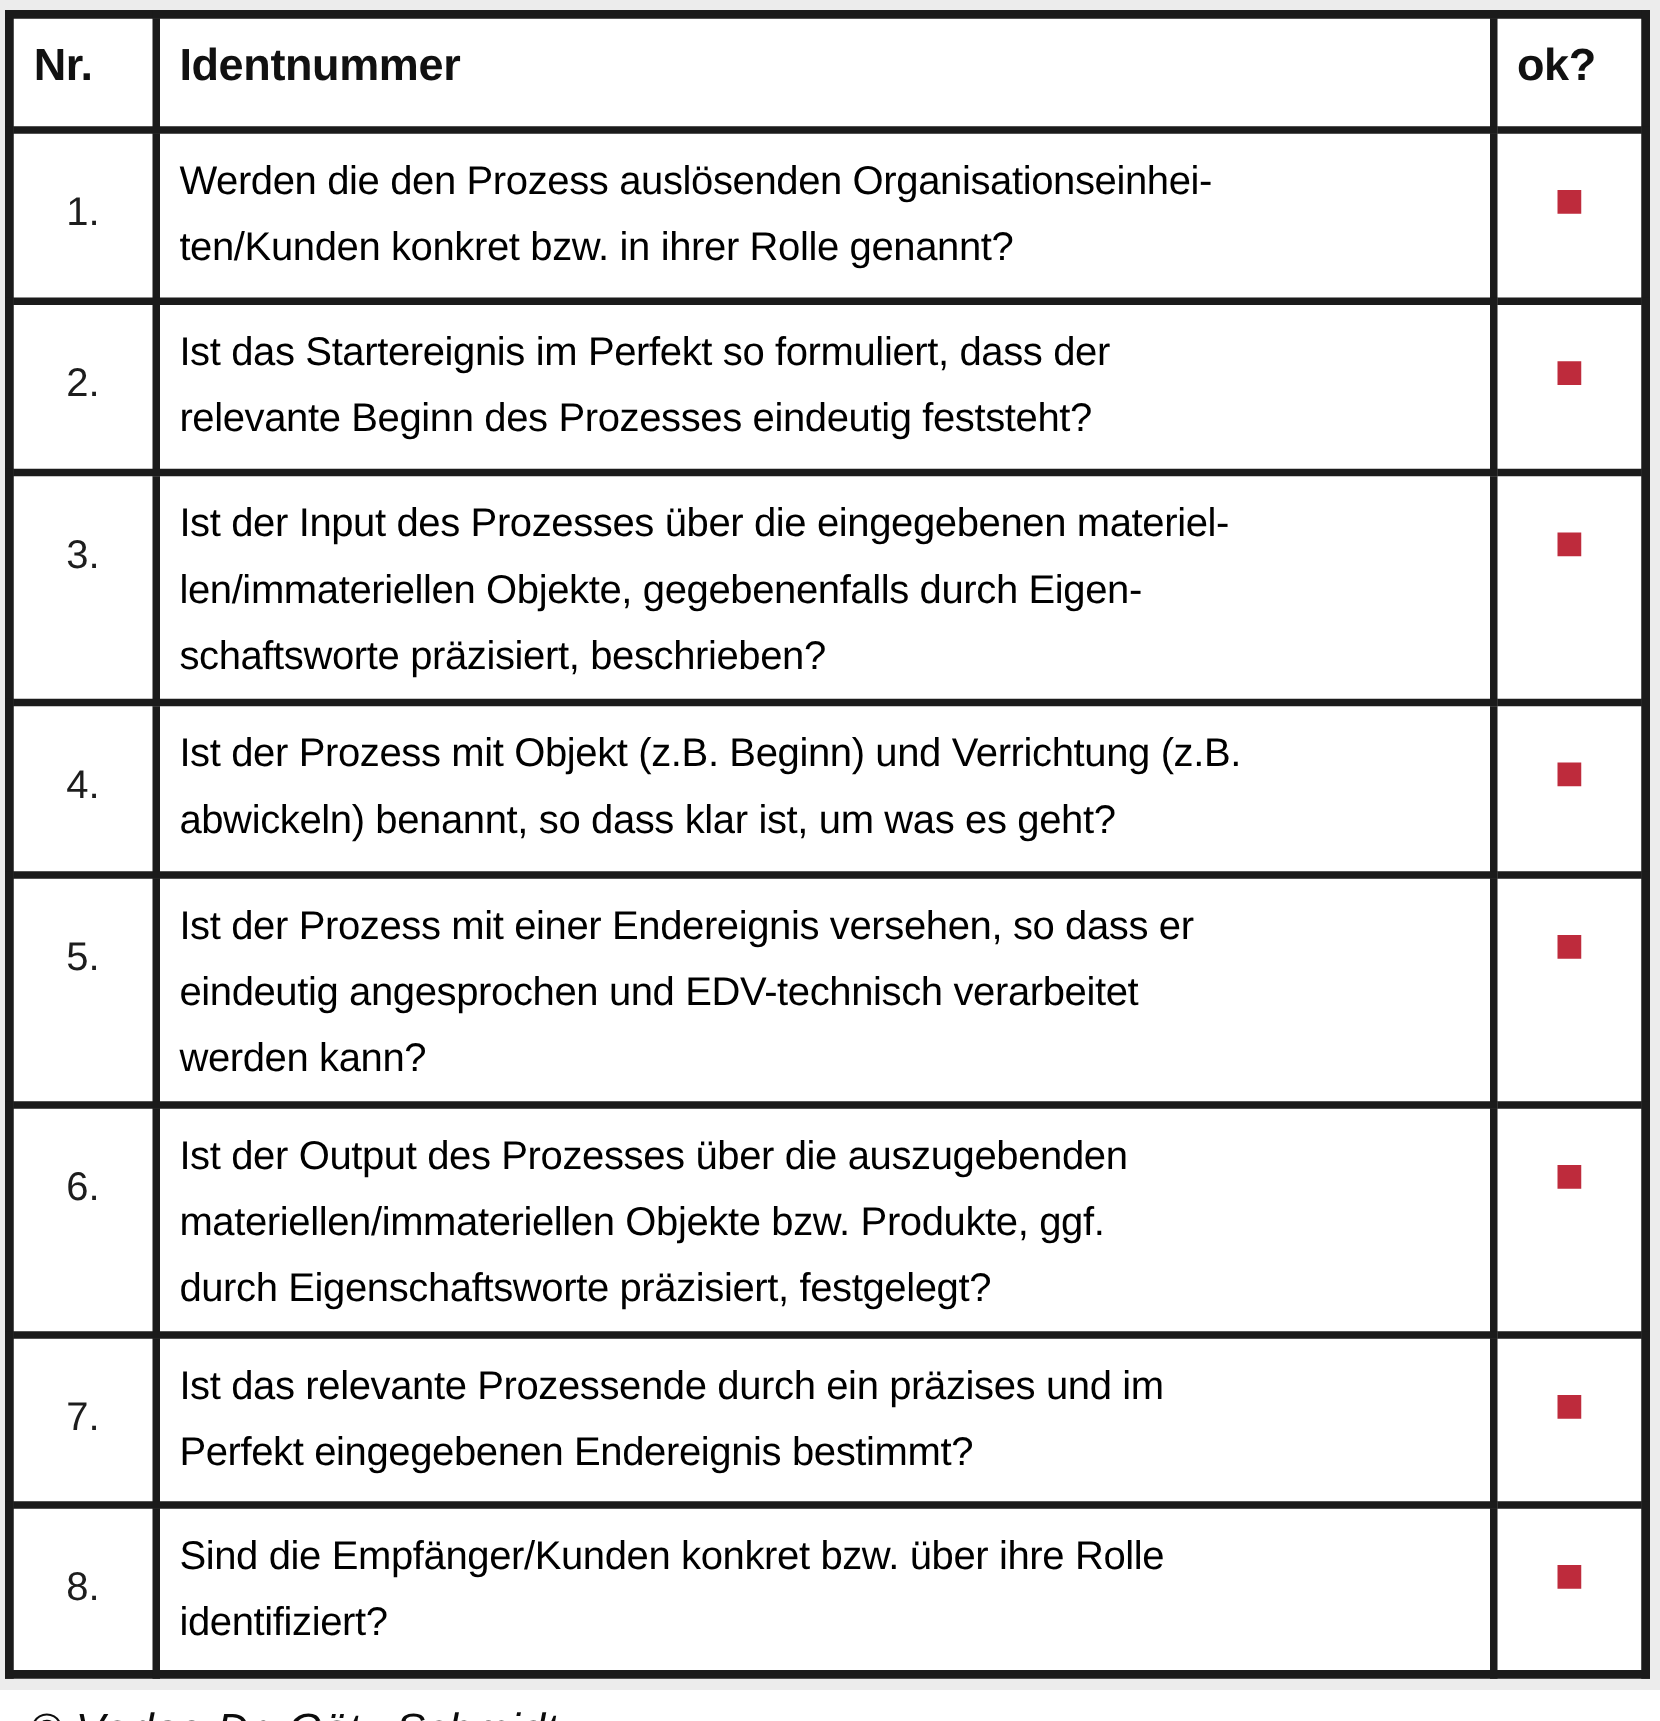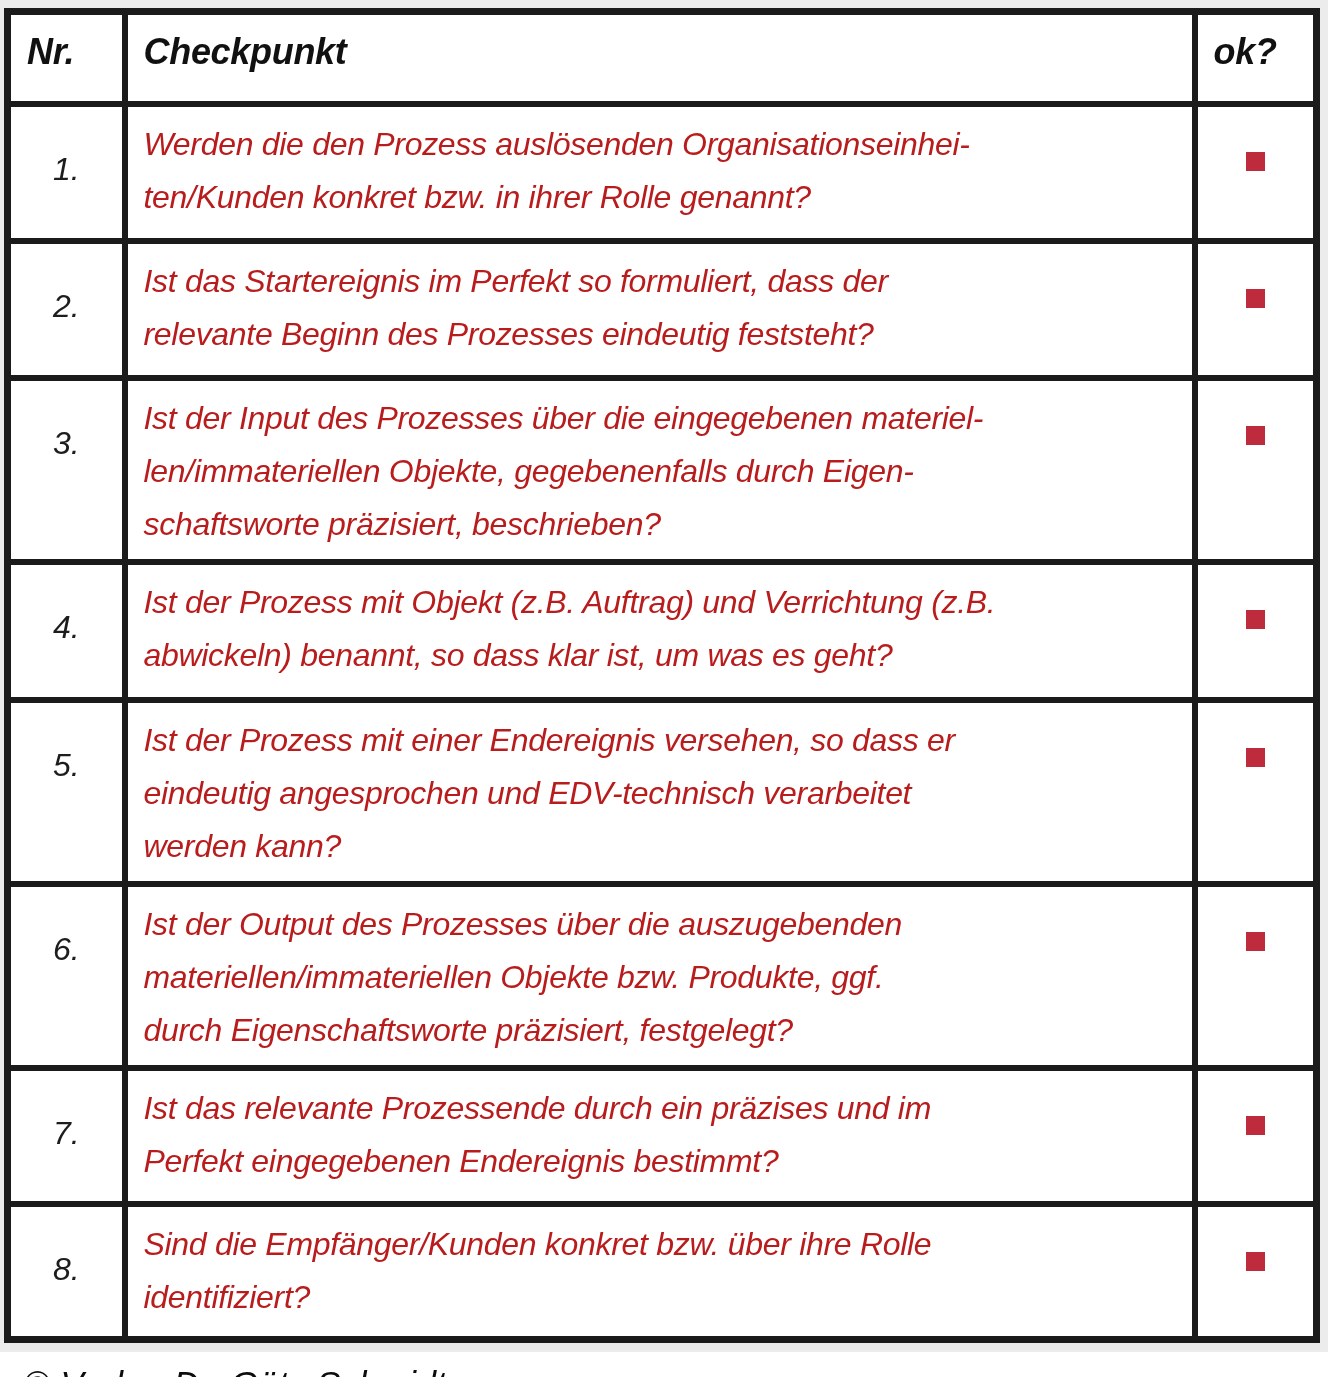--- a/index.html
+++ b/index.html
@@ -19,21 +19,20 @@
     box-sizing: border-box;
   }
   table.checklist {
     width: 100%;
     border-collapse: collapse;
     background: #ffffff;
     table-layout: fixed;
   }
   table.checklist, table.checklist th, table.checklist td {
     border: 6px solid #1b1b1b;
-    font-style: italic;
   }
   table.checklist {
     border-width: 7px;
   }
   th {
     text-align: left;
     vertical-align: top;
     font-size: 36px;
     font-weight: bold;
     color: #111111;
@@ -50,21 +49,21 @@
     padding-top: 44px;
     color: #1d1d1d;
   }
   td.text {
     vertical-align: top;
     font-size: 32px;
     line-height: 53px;
     letter-spacing: -0.3px;
     padding: 11px 10px 8px 16px;
     white-space: pre-line;
-    color: #b91c1c;
+    color: #000000;
   }
   td.ok { vertical-align: top; }
   .chk {
     width: 19px;
     height: 19px;
     margin: 44px auto 0 auto;
     background: #be2b3c;
   }
   
   tbody tr:nth-child(1) { height: 137px; }
@@ -93,21 +92,21 @@
   <div class="table-area">
     <table class="checklist">
       <colgroup>
         <col class="c-nr">
           <col>
           <col class="c-ok">
       </colgroup>
       <thead>
         <tr>
           <th>Nr.</th>
-          <th>Checkpunkt</th>
+          <th>Identnummer</th>
           <th>ok?</th>
         </tr>
       </thead>
       <tbody>
         <tr>
           <td class="nr">1.</td>
           <td class="text">Werden die den Prozess auslösenden Organisationseinhei-
 ten/Kunden konkret bzw. in ihrer Rolle genannt?</td>
           <td class="ok">
               <div class="chk" style="background: rgb(190, 43, 60);"></div>
@@ -125,21 +124,21 @@
           <td class="nr">3.</td>
           <td class="text">Ist der Input des Prozesses über die eingegebenen materiel-
 len/immateriellen Objekte, gegebenenfalls durch Eigen-
 schaftsworte präzisiert, beschrieben?</td>
           <td class="ok">
               <div class="chk" style="background: rgb(190, 43, 60);"></div>
             </td>
         </tr>
         <tr>
           <td class="nr">4.</td>
-          <td class="text">Ist der Prozess mit Objekt (z.B. Auftrag) und Verrichtung (z.B.
+          <td class="text">Ist der Prozess mit Objekt (z.B. Beginn) und Verrichtung (z.B.
 abwickeln) benannt, so dass klar ist, um was es geht?</td>
           <td class="ok">
               <div class="chk" style="background: rgb(190, 43, 60);"></div>
             </td>
         </tr>
         <tr>
           <td class="nr">5.</td>
           <td class="text">Ist der Prozess mit einer Endereignis versehen, so dass er
 eindeutig angesprochen und EDV-technisch verarbeitet
 werden kann?</td>

